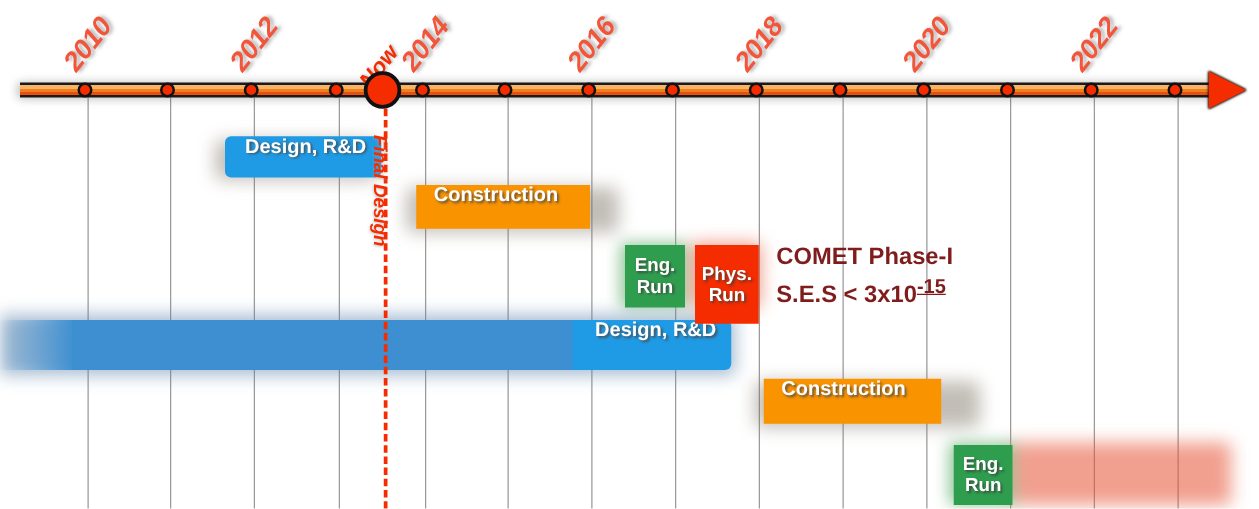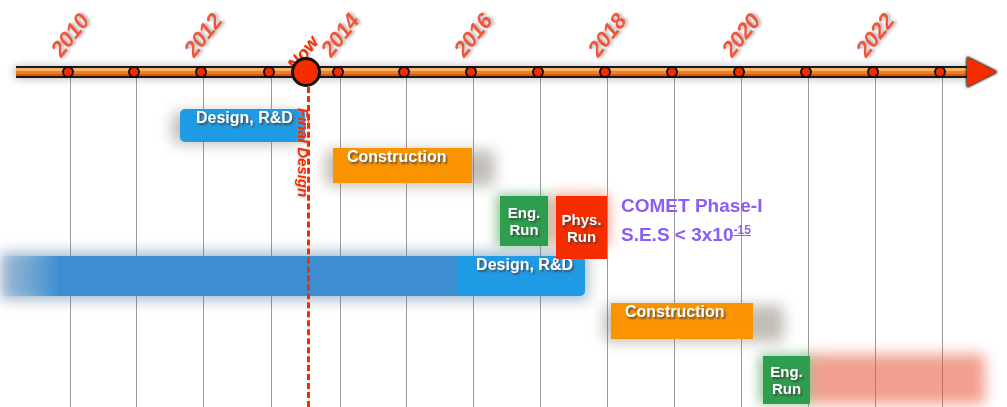--- a/index.html
+++ b/index.html
@@ -183,28 +183,28 @@
     font-size:15px;
     line-height:17px;
     z-index:3;
     box-sizing:border-box;
     text-shadow:1.5px 1.5px 2px rgba(60,60,60,.8);
   }
 
   
   .annot{
     position:absolute;
-    color:#8b5cf6;
+    color:#7f1d1d;
     font-weight:bold;
     font-size:19px;
     line-height:24px;
     white-space:nowrap;
     z-index:3;
   }
-  .annot sup{font-size:12px;text-decoration:underline;}
+  .annot sup{font-size:16px;text-decoration:underline;}
 </style>
 </head>
 <body>
 
 <div id="stage">
 
   <div id="gridlines">
       <div class="gridline" style="left: 70px;"></div>
       <div class="gridline" style="left: 136px;"></div>
       <div class="gridline" style="left: 203px;"></div>

